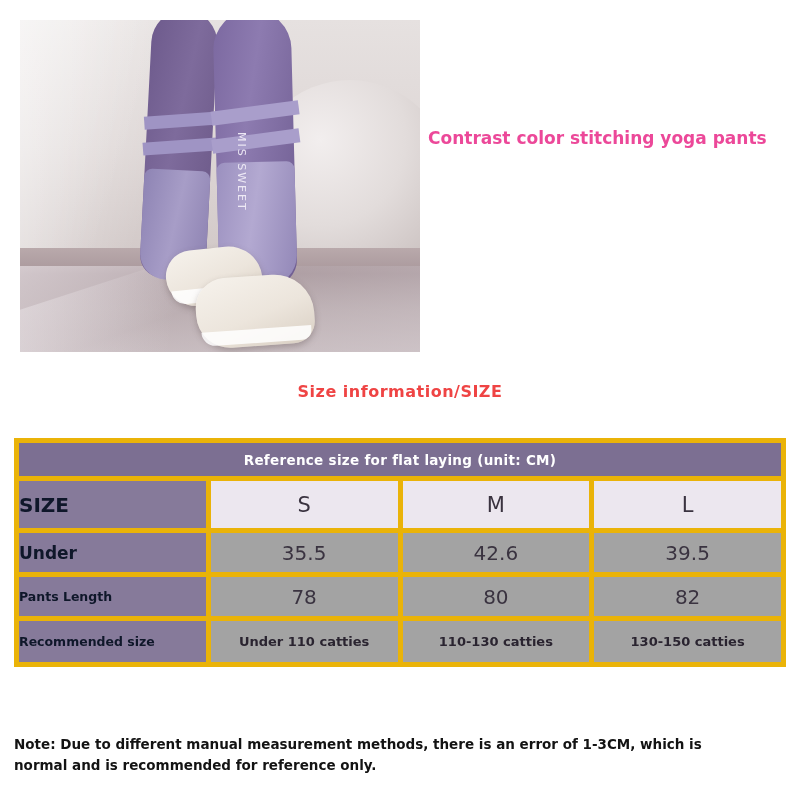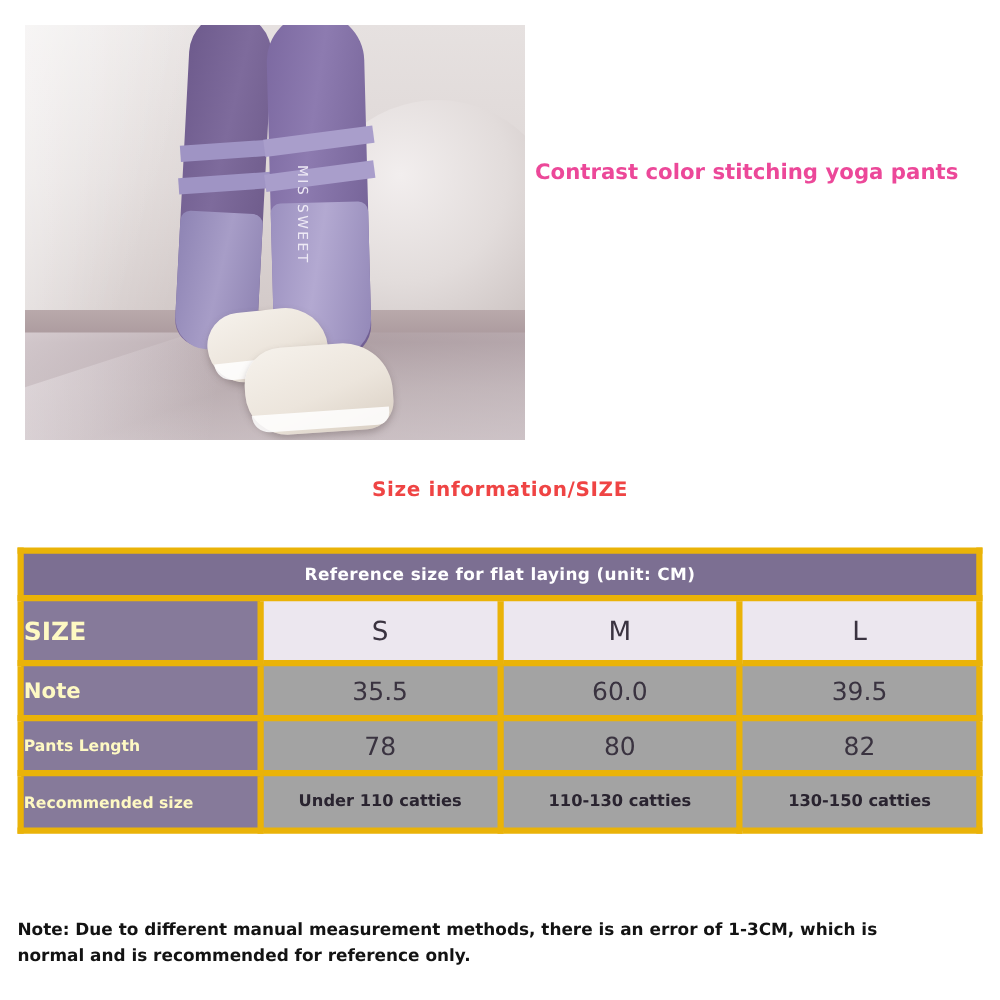--- a/index.html
+++ b/index.html
@@ -196,21 +196,21 @@
     background: #7c6f92;
     color: #ffffff;
     font-size: 13.5px;
     font-weight: bold;
     height: 38px;
     text-align: center;
     letter-spacing: 0.3px;
   }
   .row-label {
     background: #867a9a;
-    color: #fef9c3;
+    color: #0f172a;
     width: 140px;
     text-align: left;
     padding-left: 14px;
     font-weight: bold;
   }
   .cell {
     background: #a3a3a3;
     color: #3a3340;
     text-align: center;
   }
@@ -283,23 +283,23 @@
         </tr>
 
         <tr class="r-size">
           <td class="row-label lbl-size">SIZE</td>
           <td class="cell v-size">S</td>
           <td class="cell v-size">M</td>
           <td class="cell v-size">L</td>
         </tr>
 
         <tr class="r-hips">
-          <td class="row-label lbl-hips">Note</td>
+          <td class="row-label lbl-hips">Under</td>
           <td class="cell v-num">35.5</td>
-          <td class="cell v-num">60.0</td>
+          <td class="cell v-num">42.6</td>
           <td class="cell v-num">39.5</td>
         </tr>
 
         <tr class="r-len">
           <td class="row-label lbl-len">Pants Length</td>
           <td class="cell v-num">78</td>
           <td class="cell v-num">80</td>
           <td class="cell v-num">82</td>
         </tr>
 

